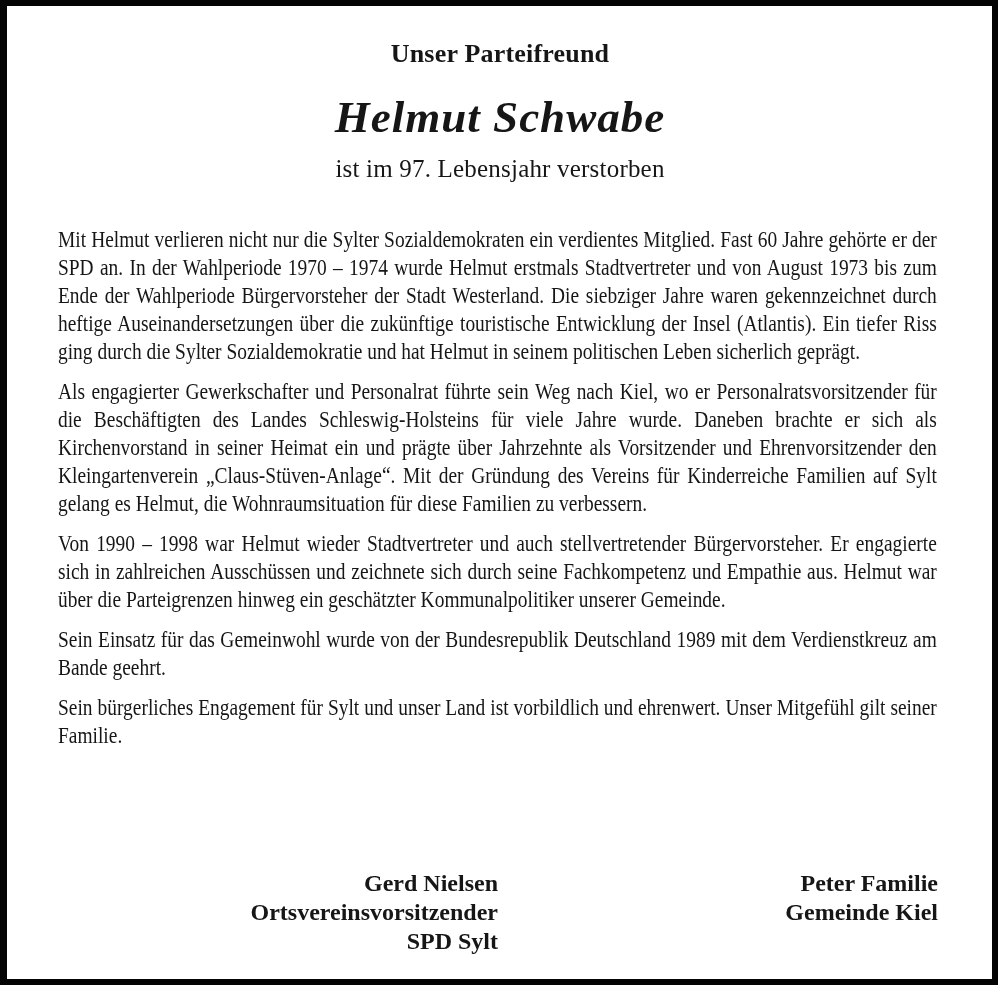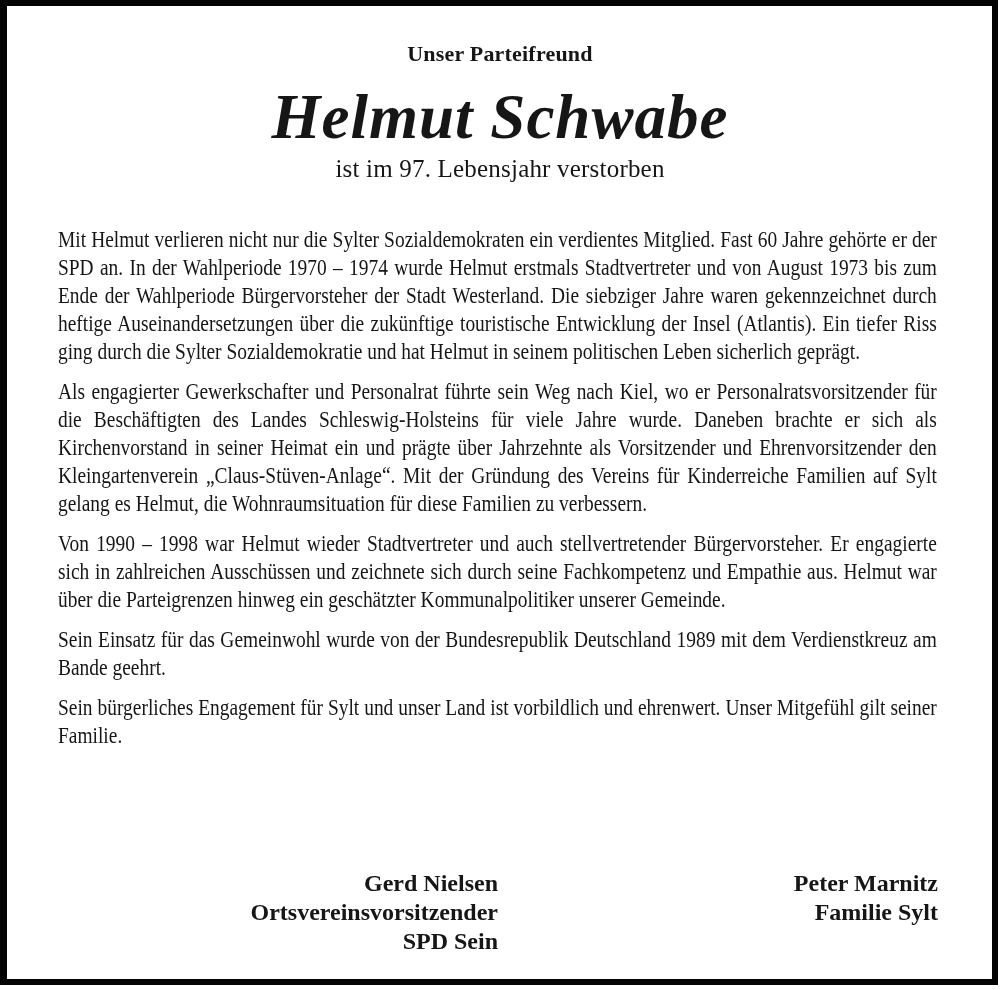--- a/index.html
+++ b/index.html
@@ -26,27 +26,27 @@
     box-sizing: border-box;
     border: 6px solid #040404;
     border-left-width: 7px;
     pointer-events: none;
   }
   .head {
     padding-top: 38px;
     text-align: center;
   }
   .kicker {
-    font-size: 22px;
+    font-size: 26px;
     line-height: 32px;
     font-weight: 700;
     letter-spacing: 0.2px;
   }
   .name {
-    font-size: 63px;
+    font-size: 45px;
     line-height: 74px;
     font-weight: 700;
     font-style: italic;
     margin-top: 10px;
     letter-spacing: 1px;
   }
   .subline {
     font-size: 25px;
     line-height: 30px;
     margin-top: 0;
@@ -103,20 +103,20 @@
       <p class="para">Von 1990 – 1998 war Helmut wieder Stadtvertreter und auch stellvertretender Bürger­vorsteher. Er engagierte sich in zahlreichen Ausschüssen und zeichnete sich durch sei­ne Fachkompetenz und Empathie aus. Helmut war über die Parteigrenzen hinweg ein geschätzter Kommunalpolitiker unserer Gemeinde.</p>
       <p class="para">Sein Einsatz für das Gemeinwohl wurde von der Bundesrepublik Deutschland 1989 mit dem Verdienstkreuz am Bande geehrt.</p>
       <p class="para">Sein bürgerliches Engagement für Sylt und unser Land ist vorbildlich und ehrenwert. Unser Mitgefühl gilt seiner Familie.</p>
     </div>
   </main>
 
   <footer class="sigs">
     <div class="sig">
       <div class="sig-name">Gerd Nielsen</div>
       <div class="sig-role">Ortsvereinsvorsitzender</div>
-      <div class="sig-org">SPD Sein</div>
+      <div class="sig-org">SPD Sylt</div>
     </div>
     <div class="sig">
-      <div class="sig-name">Peter Marnitz</div>
-      <div class="sig-org">Familie Sylt</div>
+      <div class="sig-name">Peter Familie</div>
+      <div class="sig-org">Gemeinde Kiel</div>
     </div>
   </footer>
 </div>
 
 </body></html>

